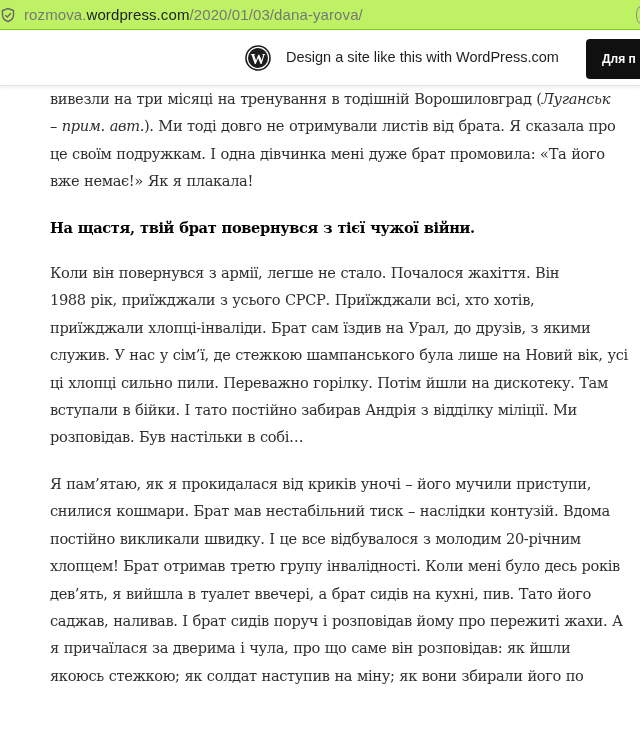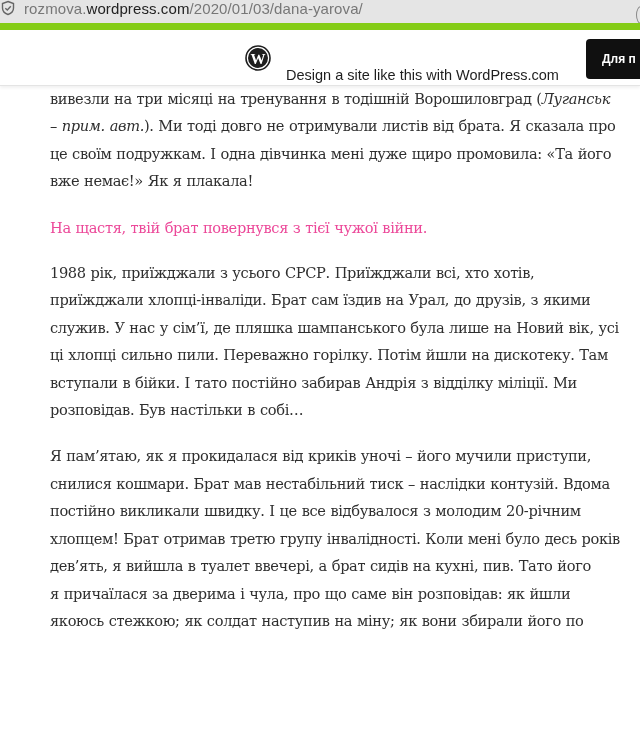--- a/index.html
+++ b/index.html
@@ -8,24 +8,24 @@
       width: 640px;
       height: 731px;
       overflow: hidden;
       background: #ffffff;
     }
     .address-bar {
       position: absolute;
       left: 0; top: 0;
       width: 640px;
       height: 30px;
-      background: #e5e5e5;
-      border-bottom: 7px solid #84cc16;
+      background: #bef264;
+      border-bottom: 1px solid #84cc16;
       display: flex;
-      align-items: flex-start;
+      align-items: center;
       box-sizing: border-box;
       font-family: "Liberation Sans", sans-serif;
       font-size: 15px;
       color: #777;
       overflow: hidden;
     }
     .address-bar .shield {
       width: 16px; height: 16px;
       margin-left: 0px;
       margin-right: 8px;
@@ -55,21 +55,21 @@
       font-family: "Liberation Sans", sans-serif;
       overflow: hidden;
     }
     .wp-banner .wp-logo {
       position: absolute;
       left: 245px; top: 14px;
       width: 26px; height: 26px;
     }
     .wp-banner .wp-text {
       position: absolute;
-      left: 286px; top: 36px;
+      left: 286px; top: 18px;
       font-size: 14.5px;
       color: #1e1e1e;
       white-space: nowrap;
     }
     .wp-banner .wp-cta {
       position: absolute;
       left: 586px; top: 8px;
       width: 80px; height: 40px;
       background: #101010;
       color: #fff;
@@ -95,22 +95,22 @@
       word-spacing: 0.5px;
     }
     .article p {
       margin: 0 0 19px 0;
     }
     .article .line {
       display: block;
       white-space: nowrap;
     }
     .article p.bold {
-      font-weight: normal;
-      color: #ec4899;
+      font-weight: bold;
+      color: #000000;
       margin-top: 2px;
       margin-bottom: 18px;
     }
     .article em { font-style: italic; }
   </style>
 </head>
 <body>
 
 <div class="address-bar">
   <svg class="shield" viewBox="0 0 16 16">
@@ -128,38 +128,40 @@
     <text x="13" y="18.5" text-anchor="middle" font-family="Liberation Serif, serif" font-size="15" font-weight="bold" fill="#ffffff">W</text>
   </svg>
   <span class="wp-text">Design a site like this with WordPress.com</span>
   <div class="wp-cta">Для п</div>
 </div>
 
 <div class="article">
   <p>
     <span class="line"><span>вивезли на три місяці на тренування в тодішній Ворошиловград (</span><em>Луганськ</em></span>
     <span class="line"><em>– прим. авт.</em><span>). Ми тоді довго не отримували листів від брата. Я сказала про</span></span>
-    <span class="line">це своїм подружкам. І одна дівчинка мені дуже щиро промовила: «Та його</span>
+    <span class="line">це своїм подружкам. І одна дівчинка мені дуже брат промовила: «Та його</span>
     <span class="line">вже немає!» Як я плакала!</span>
   </p>
 
   <p class="bold">На щастя, твій брат повернувся з тієї чужої війни.</p>
 
   <p>
+    <span class="line">Коли він повернувся з армії, легше не стало. Почалося жахіття. Він</span>
     <span class="line">1988 рік, приїжджали з усього СРСР. Приїжджали всі, хто хотів,</span>
     <span class="line">приїжджали хлопці-інваліди. Брат сам їздив на Урал, до друзів, з якими</span>
-    <span class="line">служив. У нас у сім’ї, де пляшка шампанського була лише на Новий вік, усі</span>
+    <span class="line">служив. У нас у сім’ї, де стежкою шампанського була лише на Новий вік, усі</span>
     <span class="line">ці хлопці сильно пили. Переважно горілку. Потім йшли на дискотеку. Там</span>
     <span class="line">вступали в бійки. І тато постійно забирав Андрія з відділку міліції. Ми</span>
     <span class="line">розповідав. Був настільки в собі…</span>
   </p>
 
   <p>
     <span class="line">Я пам’ятаю, як я прокидалася від криків уночі – його мучили приступи,</span>
     <span class="line">снилися кошмари. Брат мав нестабільний тиск – наслідки контузій. Вдома</span>
     <span class="line">постійно викликали швидку. І це все відбувалося з молодим 20-річним</span>
     <span class="line">хлопцем! Брат отримав третю групу інвалідності. Коли мені було десь років</span>
     <span class="line">дев’ять, я вийшла в туалет ввечері, а брат сидів на кухні, пив. Тато його</span>
+    <span class="line">саджав, наливав. І брат сидів поруч і розповідав йому про пережиті жахи. А</span>
     <span class="line">я причаїлася за дверима і чула, про що саме він розповідав: як йшли</span>
     <span class="line">якоюсь стежкою; як солдат наступив на міну; як вони збирали його по</span>
 
   </p>
 </div>
 
 </body></html>

